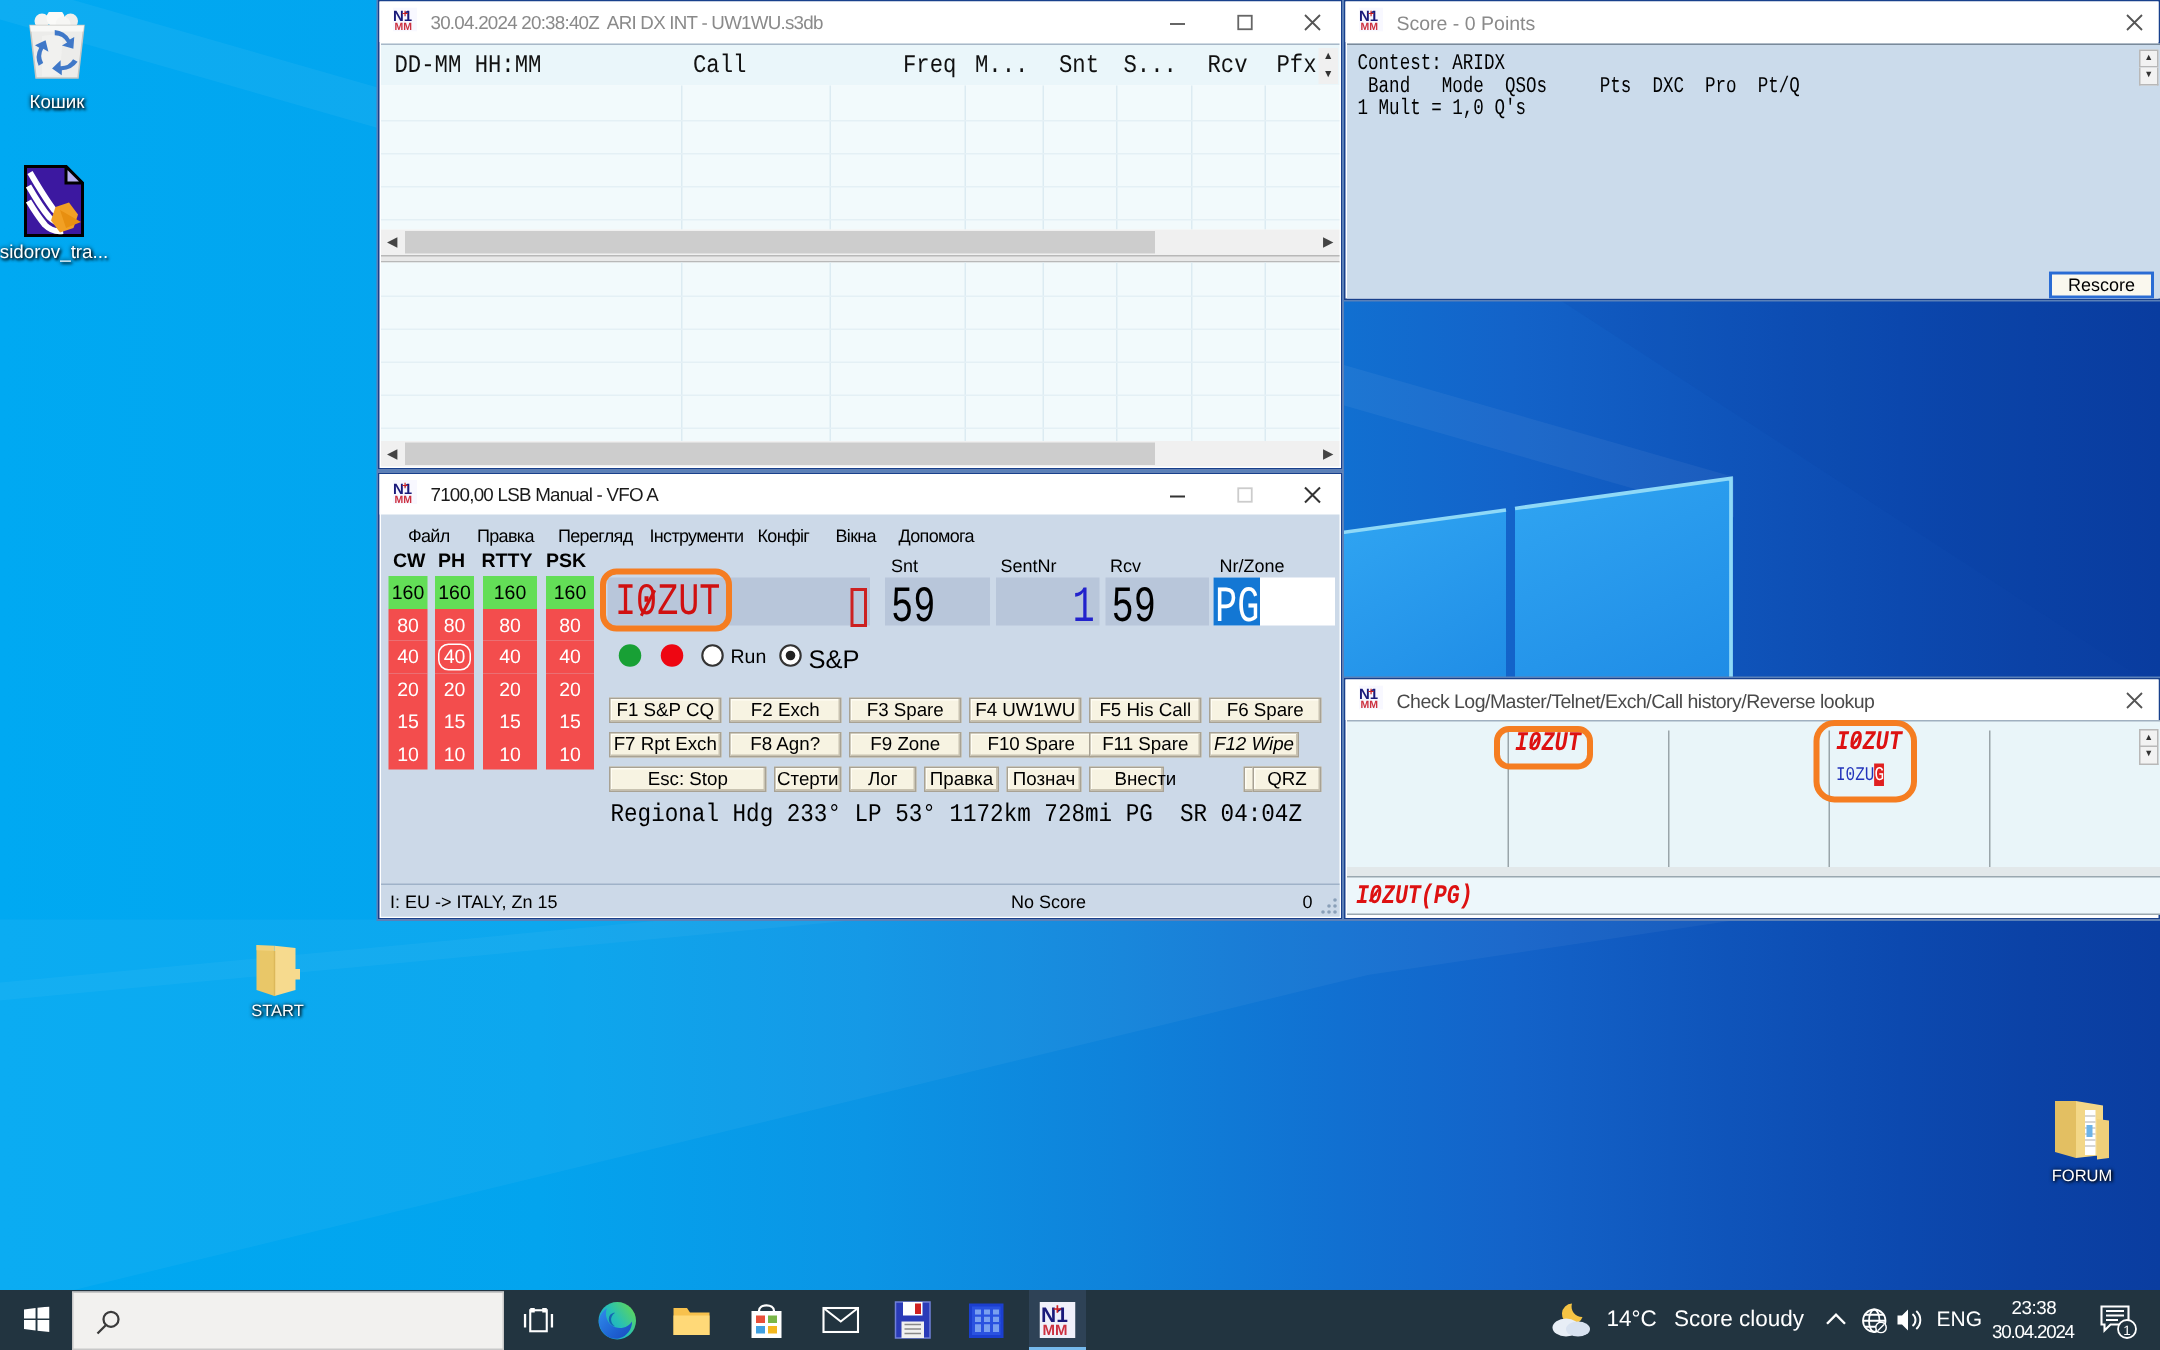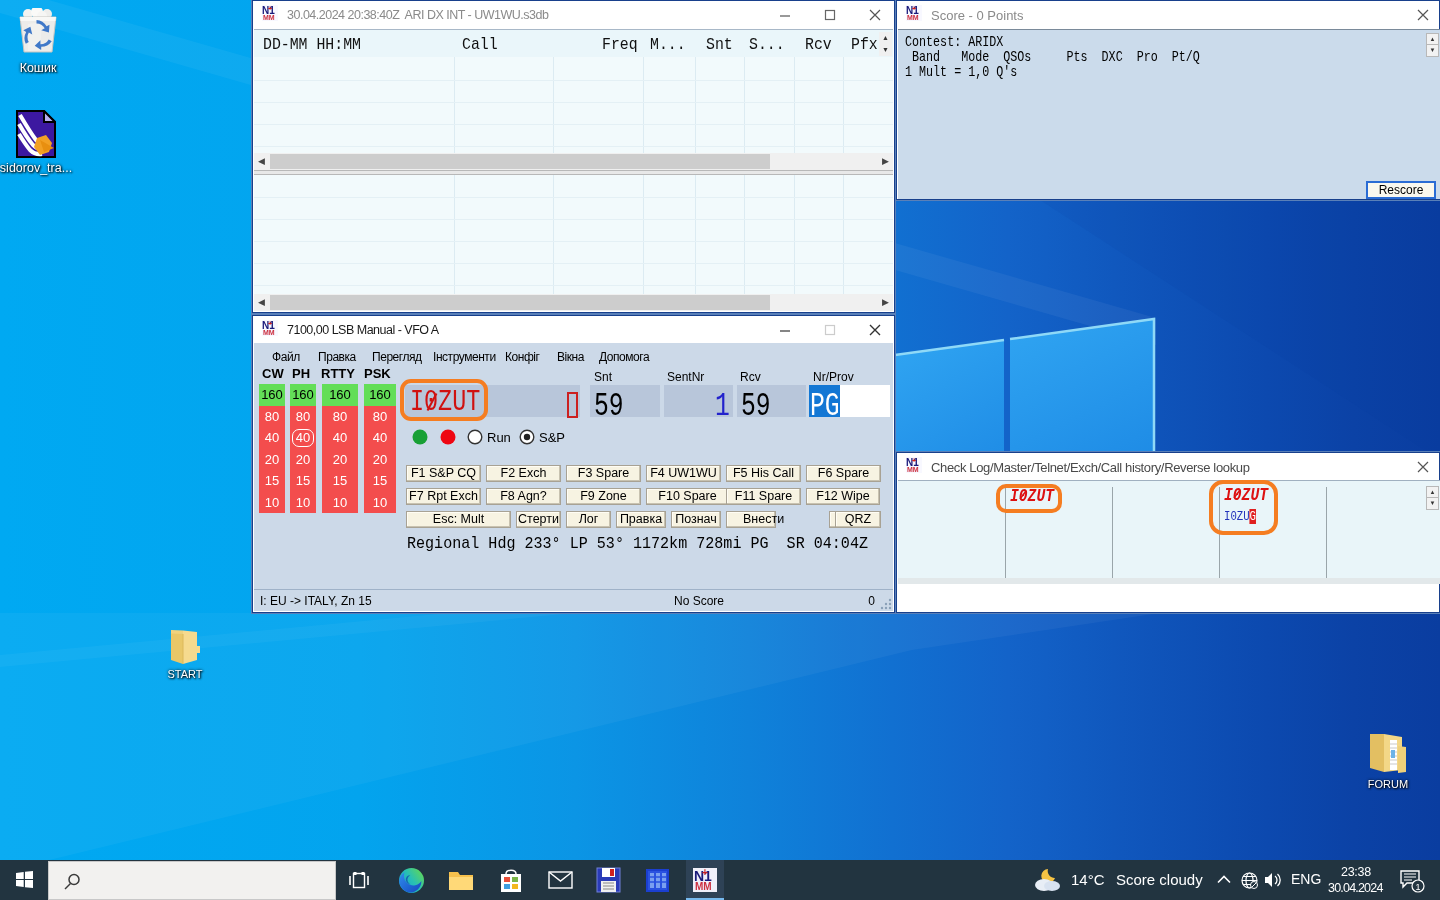--- a/index.html
+++ b/index.html
@@ -318,52 +318,52 @@
     <div style="position:absolute; left:313px; top:49px; width:11px; height:26px; border:2px solid #cc2020;"></div>
     <div class="elabel" style="left:340px">Snt</div>
     <div class="efield" style="left:336px; width:70px;"></div>
     <span class="mono sx" style="position:absolute; left:340px; top:46px; font-size:34px; line-height:34px; transform:scaleX(.725); color:#000;">59</span>
     <div class="elabel" style="left:413px">SentNr</div>
     <div class="efield" style="left:410px; width:69px;"></div>
     <span class="mono sx" style="position:absolute; left:461px; top:46px; font-size:34px; line-height:34px; transform:scaleX(.725); color:#2222cc;">1</span>
     <div class="elabel" style="left:486px">Rcv</div>
     <div class="efield" style="left:483px; width:69px;"></div>
     <span class="mono sx" style="position:absolute; left:487px; top:46px; font-size:34px; line-height:34px; transform:scaleX(.725); color:#000;">59</span>
-    <div class="elabel" style="left:559px">Nr/Prov</div>
+    <div class="elabel" style="left:559px">Nr/Zone</div>
     <div class="efield" style="left:555px; width:81px; background:#fff;"></div>
     <div style="position:absolute; left:555px; top:42px; width:31px; height:32px; background:#1377d4;"></div>
     <span class="mono sx" style="position:absolute; left:556px; top:46px; font-size:34px; line-height:34px; transform:scaleX(.725); color:#fff;">PG</span>
 
     <div class="oring" style="left:146px; top:36px; width:88px; height:42px; border-radius:11px;"></div>
 
     <svg class="abs" style="left:154px; top:83px;" width="250" height="22" viewBox="0 0 250 22">
       <circle cx="12" cy="11" r="7.5" fill="#18a035"></circle>
       <circle cx="40" cy="11" r="7.5" fill="#ee0612"></circle>
       <circle cx="67" cy="11" r="6.8" fill="#fff" stroke="#333" stroke-width="1.4"></circle>
       <circle cx="119" cy="11" r="6.8" fill="#fff" stroke="#333" stroke-width="1.4"></circle>
       <circle cx="119" cy="11" r="3.2" fill="#222"></circle>
     </svg>
     <div style="position:absolute; left:233px; top:87px; font-size:13px;">Run</div>
-    <div style="position:absolute; left:285px; top:87px; font-size:13px;">S&amp;P</div>
+    <div style="position:absolute; left:285px; top:87px; font-size:17px;">S&amp;P</div>
 
     <div class="fbtn" style="left:152px; top:122px; width:75px;">F1 S&amp;P CQ</div>
     <div class="fbtn" style="left:232px; top:122px; width:75px;">F2 Exch</div>
     <div class="fbtn" style="left:312px; top:122px; width:75px;">F3 Spare</div>
     <div class="fbtn" style="left:392px; top:122px; width:75px;">F4 UW1WU</div>
     <div class="fbtn" style="left:472px; top:122px; width:75px;">F5 His Call</div>
     <div class="fbtn" style="left:552px; top:122px; width:75px;">F6 Spare</div>
 
     <div class="fbtn" style="left:152px; top:145px; width:75px;">F7 Rpt Exch</div>
     <div class="fbtn" style="left:232px; top:145px; width:75px;">F8 Agn?</div>
     <div class="fbtn" style="left:312px; top:145px; width:75px;">F9 Zone</div>
     <div class="fbtn" style="left:392px; top:145px; width:83px;">F10 Spare</div>
     <div class="fbtn" style="left:472px; top:145px; width:75px;">F11 Spare</div>
-    <div class="fbtn" style="left:552px; top:145px; width:74px;">F12 Wipe</div>
-
-    <div class="fbtn" style="left:152px; top:168px; width:105px;">Esc: Mult</div>
+    <div class="fbtn" style="left:552px; top:145px; width:60px;font-style:italic;">F12 Wipe</div>
+
+    <div class="fbtn" style="left:152px; top:168px; width:105px;">Esc: Stop</div>
     <div class="fbtn" style="left:262px; top:168px; width:45px;">Стерти</div>
     <div class="fbtn" style="left:312px; top:168px; width:45px;">Лог</div>
     <div class="fbtn" style="left:362px; top:168px; width:50px;">Правка</div>
     <div class="fbtn" style="left:417px; top:168px; width:50px;">Познач</div>
     <div class="fbtn" style="left:472px; top:168px; width:50px;padding-left:16px;">Внести</div>
     <div class="fbtn" style="left:527px; top:168px; width:49px;margin-left:48px;">Спот</div>
     <div class="fbtn" style="left:581px; top:168px; width:46px;">QRZ</div>
 
     <span class="mono sx" style="position:absolute; left:153px; top:191px; font-size:17px; transform:scaleX(.886);">Regional Hdg 233° LP 53° 1172km 728mi PG  SR 04:04Z</span>
 
@@ -413,20 +413,26 @@
       </svg>
     <span class="mono sx" style="position:absolute; left:326px; top:28px; font-size:13px; transform:scaleX(.82); color:#2233bb;">I0ZU<span style="background:#e02020; color:#fff;">G</span></span>
     <div class="oring" style="left:98px; top:3px; width:66px; height:29px;"></div>
     <div class="oring" style="left:311px; top:-1px; width:69px; height:55px; border-radius:14px;"></div>
     <div style="position:absolute; right:1px; top:5px; width:13px; height:24px;">
       <div style="height:12px; background:#f2f2f2; border:1px solid #b8b8b8; font-size:6px; color:#333; text-align:center; line-height:10px;">▲</div>
       <div style="height:12px; background:#f2f2f2; border:1px solid #b8b8b8; border-top:none; font-size:6px; color:#333; text-align:center; line-height:10px;">▼</div>
     </div>
   </div>
   <div style="position:absolute; left:1px; top:125px; width:542px; height:6px; background:#e2e8ea;"></div>
+  <div id="checkbot">
+    <span class="mono sx" style="position:absolute; left:6px; top:3px; font-size:18px; font-weight:bold; font-style:italic; transform:scaleX(.8); color:#dd1111;">I0ZUT(PG)</span>
+    <svg class="abs" style="left:13px; top:6px;" width="10" height="12">
+        <line x1="8" y1="2" x2="2" y2="10" stroke="#dd1111" stroke-width="1.4"></line>
+      </svg>
+  </div>
 </div>
 
 <div class="abs" id="taskbar">
 
   <svg class="abs" style="left:16px; top:11px;" width="17" height="17" viewBox="0 0 17 17">
     <g fill="#fff">
         <polygon points="0,2 7.7,1 7.7,8 0,8"></polygon>
         <polygon points="9,0.8 17,0 17,8 9,8"></polygon>
         <polygon points="0,9 7.7,9 7.7,16 0,15"></polygon>
         <polygon points="9,9 17,9 17,17 9,16.2"></polygon>

